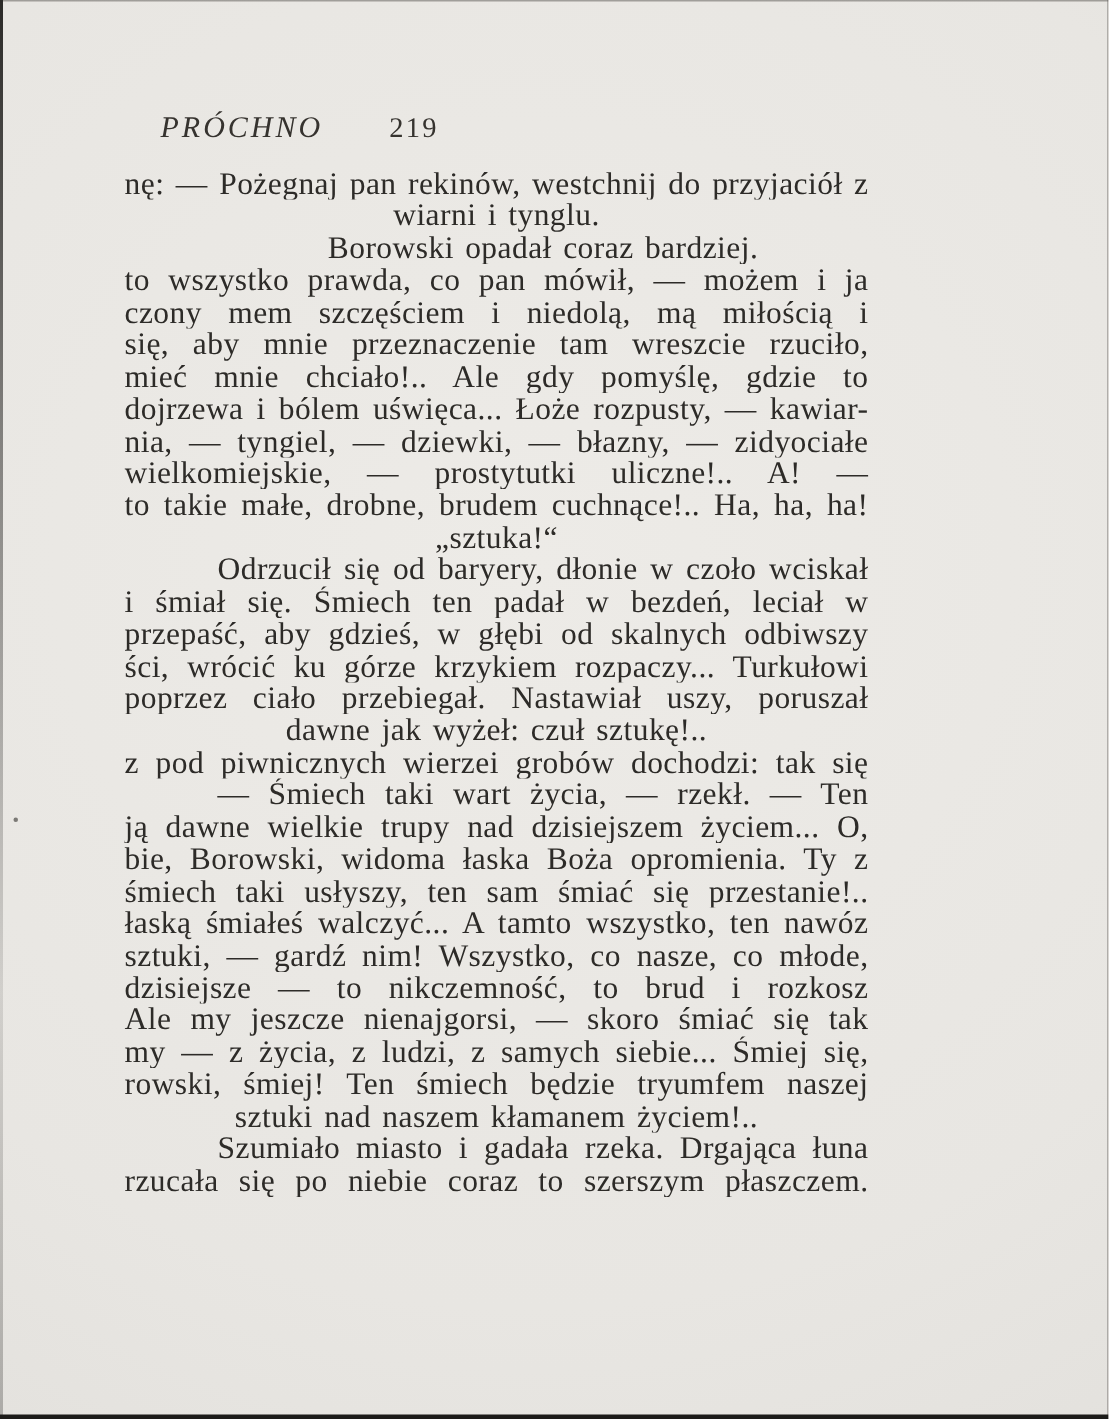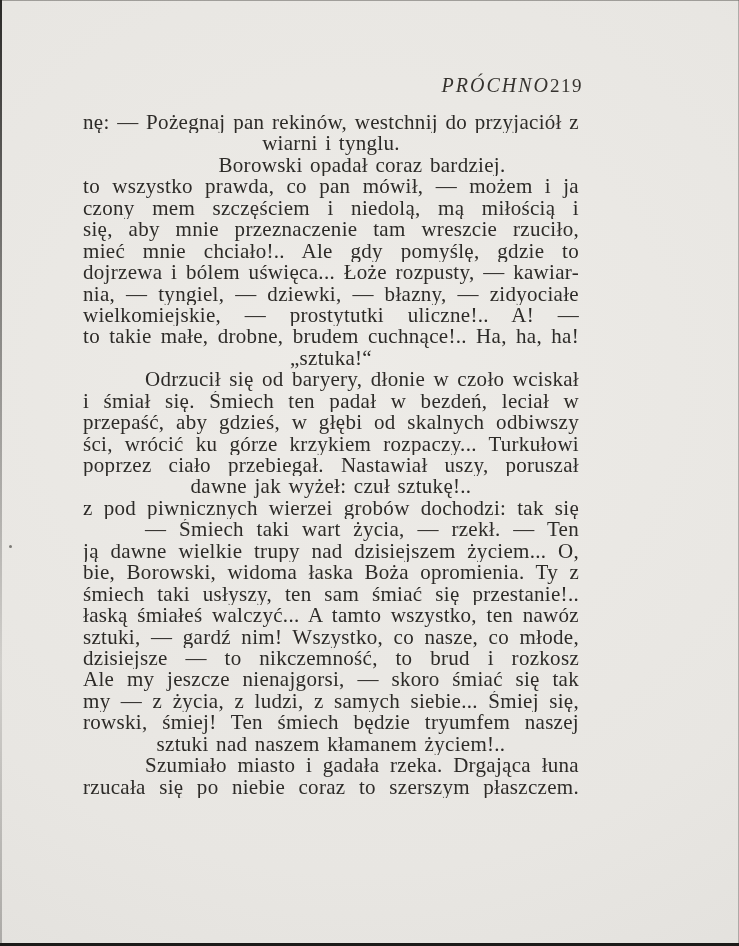--- a/index.html
+++ b/index.html
@@ -16,22 +16,23 @@
   
   .edge-top    { position:absolute; top:0; left:0; right:0; height:1px; background:rgba(70,68,64,0.45); }
   .edge-left   { position:absolute; top:0; bottom:0; left:0; width:2px;
                  background:linear-gradient(#2a2927 0%, rgba(42,41,39,0.55) 30%, rgba(42,41,39,0.12) 70%, rgba(42,41,39,0.3) 100%); }
   .edge-right  { position:absolute; top:0; bottom:0; right:0; width:1px; background:rgba(90,88,84,0.4); }
   .edge-bottom { position:absolute; bottom:0; left:0; right:0; height:3px; background:#1c1b19; }
   .speck { position:absolute; left:9px; top:545px; width:3px; height:3px; border-radius:50%; background:#4c4a46; opacity:0.7; }
 
   .running-header {
     position:absolute; top:74px; left:107px; right:156px;
-    display:flex; justify-content:flex-end; align-items:baseline;
+    display:flex; justify-content:flex-start; align-items:baseline;
     color:#36332f;
+    gap:44px;
   }
   .rh-title { font-style:italic; font-size:20px; letter-spacing:2px; }
   .rh-num   { font-size:19px; letter-spacing:1.5px; }
 
   .textblock {
     position:absolute; left:83px; top:112px; width:496px;
     font-size:21px; color:#2d2b28;
     letter-spacing:0.3px; word-spacing:2px;
   }
   .line {

